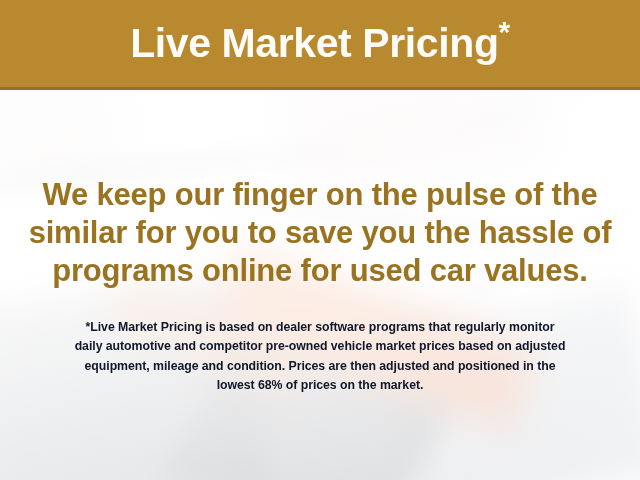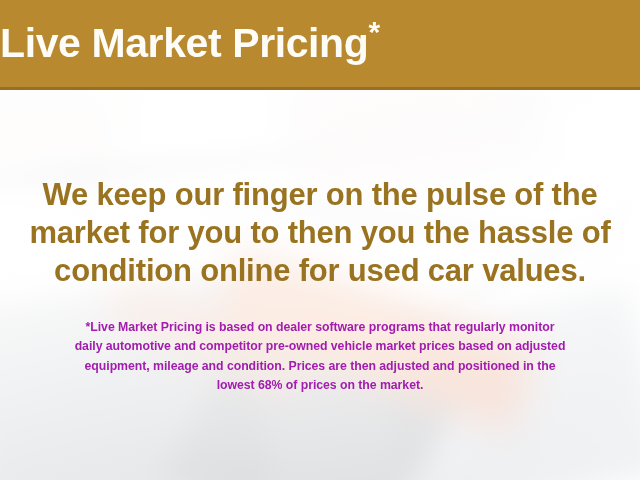--- a/index.html
+++ b/index.html
@@ -139,20 +139,21 @@
   
   .header-band {
     position: absolute;
     left: 0; top: 0;
     width: 640px;
     height: 90px;
     background: #b8892f;
     box-shadow: inset 0 -3px 0 0 rgba(125,90,25,.55);
     display: flex;
     align-items: center;
+    justify-content: center;
   }
   .header-title {
     color: #fdfcf7;
     font-size: 41px;
     font-weight: bold;
     letter-spacing: -0.4px;
     line-height: 1;
     white-space: nowrap;
     margin: 0;
     padding: 0 0 3px 0;
@@ -178,21 +179,21 @@
   }
   .headline-line { display: block; white-space: nowrap; }
 
   
   .footnote {
     position: absolute;
     left: 20px;
     top: 318px;
     width: 600px;
     text-align: center;
-    color: #a21caf;
+    color: #0f172a;
     font-size: 12.3px;
     font-weight: bold;
     line-height: 19.3px;
     letter-spacing: -0.05px;
   }
   .footnote-line { display: block; white-space: nowrap; }
 </style>
 </head>
 <body>
 
@@ -215,22 +216,22 @@
     </div>
     <div class="bg-wash"></div>
   </div>
 
   <div class="header-band">
     <h1 class="header-title"><span>Live Market Pricing</span><span class="asterisk">*</span></h1>
   </div>
 
   <div class="headline">
     <span class="headline-line">We keep our finger on the pulse of the</span>
-    <span class="headline-line">market for you to then you the hassle of</span>
-    <span class="headline-line">condition online for used car values.</span>
+    <span class="headline-line">similar for you to save you the hassle of</span>
+    <span class="headline-line">programs online for used car values.</span>
   </div>
 
   <div class="footnote">
     <span class="footnote-line">*Live Market Pricing is based on dealer software programs that regularly monitor</span>
     <span class="footnote-line">daily automotive and competitor pre-owned vehicle market prices based on adjusted</span>
     <span class="footnote-line">equipment, mileage and condition. Prices are then adjusted and positioned in the</span>
     <span class="footnote-line">lowest 68% of prices on the market.</span>
   </div>
 
 </div>

